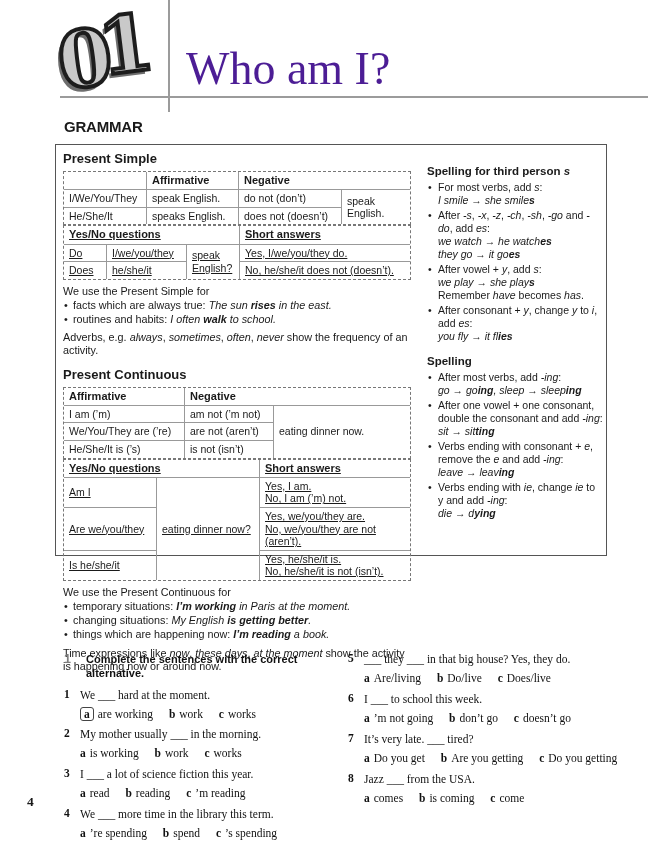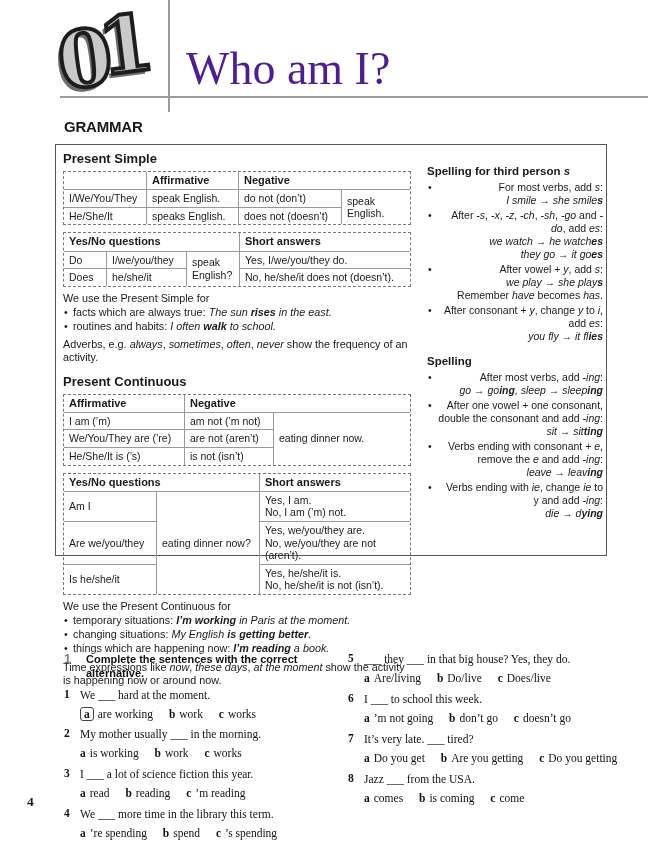--- a/index.html
+++ b/index.html
@@ -21,37 +21,37 @@
   
   .grammar-box{position:absolute;left:55px;top:144px;width:552px;height:412px;
        border:1.5px solid #555;box-sizing:border-box;background:#fff;}
   .main-col{position:absolute;left:7px;top:6px;width:348px;}
   .side-col{position:absolute;left:371px;top:20px;width:176px;}
 
   .gbox-h3{font-size:13px;font-weight:bold;margin:0 0 5px;}
   .gbox-h3.pc{margin-top:9px;}
 
   .twrap{border:1.5px dashed #777;box-sizing:border-box;}
-  .twrap + .twrap{margin-top:7px;}
+  .twrap + .twrap{text-decoration:underline;}
   table.gt{width:100%;border-collapse:separate;border-spacing:0;font-size:10.5px;
        font-family:"Liberation Sans",sans-serif;color:#1a1a1a;table-layout:fixed;}
   .gt th{font-weight:bold;font-size:11px;text-align:left;}
   .gt th,.gt td{border-right:1px solid #999;border-bottom:1px solid #999;
        padding:2px 5px;vertical-align:middle;line-height:1.2;overflow:hidden;}
   .gt .lc{border-right:none;}
   .gt .lr{border-bottom:none;}
 
   .para{font-size:10.8px;line-height:1.22;margin:5px 0 0;}
   .blt{position:relative;padding-left:10px;margin:1px 0 0;font-size:10.8px;line-height:1.22;}
   .blt::before{content:"\2022";position:absolute;left:1px;}
 
   .side-col h4{font-size:11.5px;font-weight:bold;margin:0 0 4px;}
   .side-col .sec2{margin-top:12px;}
   .side-col ul{margin:0;padding:0;list-style:none;font-size:10.5px;line-height:1.24;}
-  .side-col li{position:relative;padding-left:11px;margin:0 0 2px;text-align:right;}
+  .side-col li{position:relative;padding-left:11px;margin:0 0 2px;}
   .side-col li::before{content:"\2022";position:absolute;left:1px;}
 
   
   .exercise{position:absolute;left:0;top:652px;width:650px;
        font-family:"Liberation Serif","DejaVu Serif",serif;font-size:11.5px;color:#111;}
   .ex-col{position:absolute;top:0;}
   .ex-left{left:64px;width:274px;}
   .ex-right{left:348px;width:288px;}
   .ex-head{display:flex;margin-bottom:7px;}
   .ex-num{font-family:"Liberation Sans",sans-serif;font-weight:bold;font-size:12.5px;

